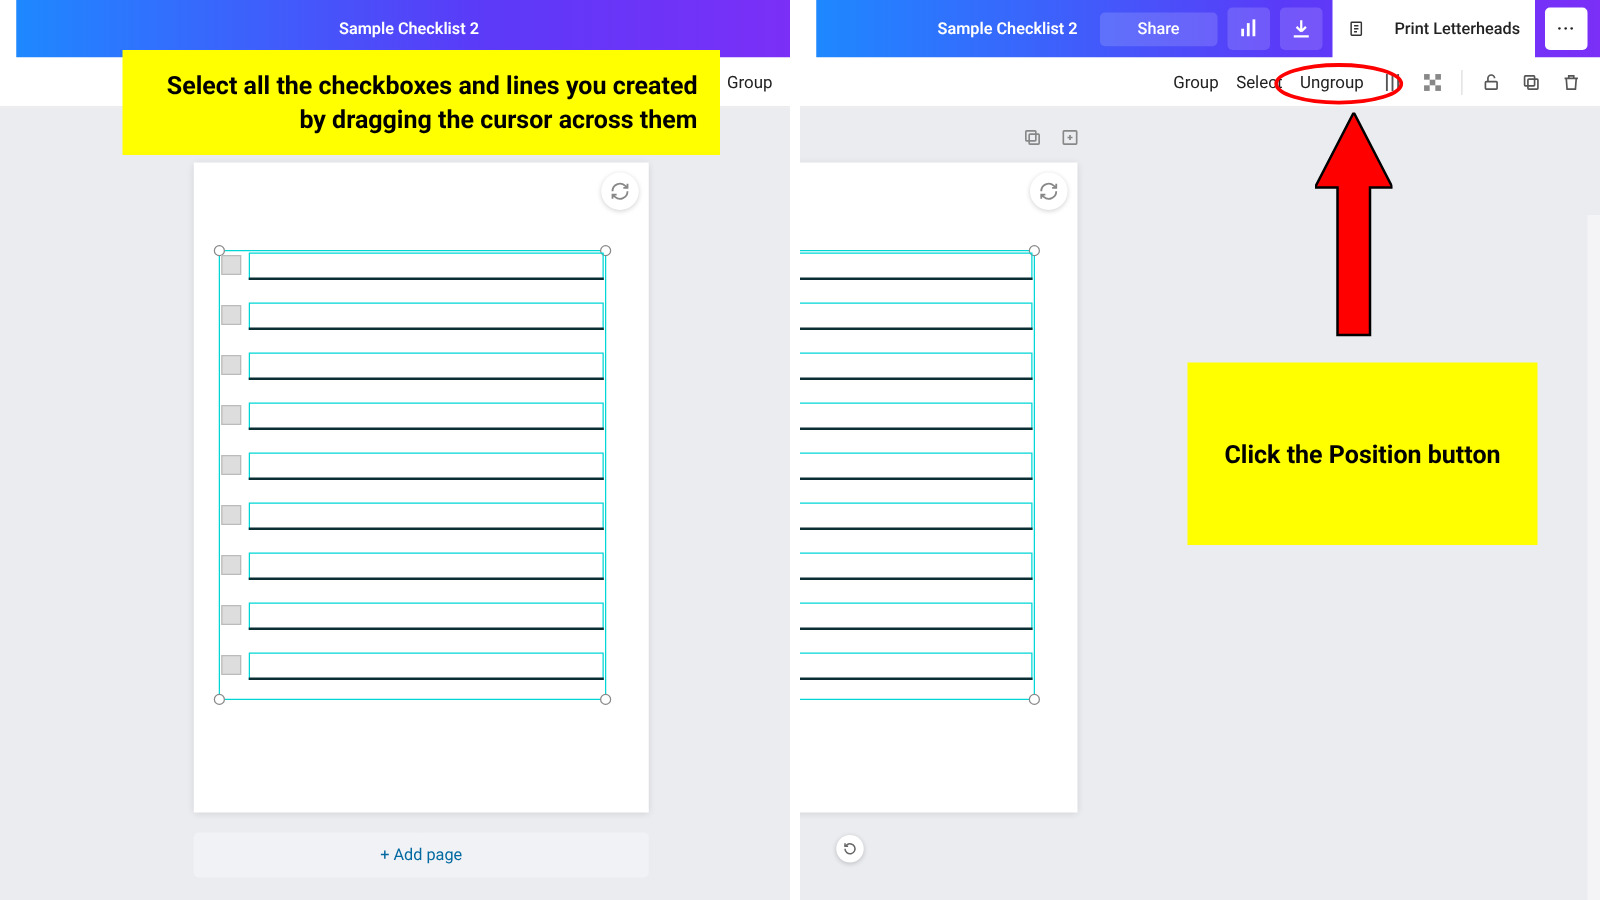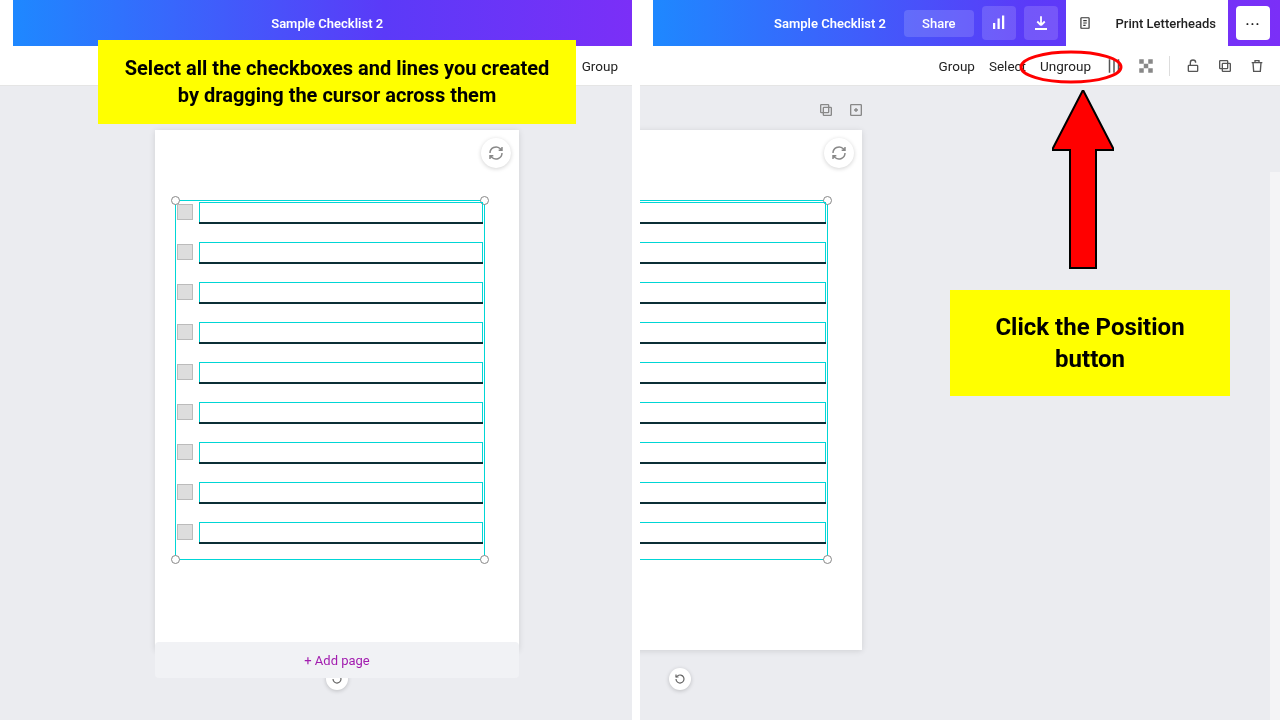--- a/index.html
+++ b/index.html
@@ -4,21 +4,21 @@
 <style>
   * { margin: 0; padding: 0; box-sizing: border-box; }
   body { font-family: -apple-system, BlinkMacSystemFont, "Segoe UI", Roboto, sans-serif; background: #fff; width: 1280px; height: 720px; overflow: hidden; position: relative; }
   .panel { position: absolute; top: 0; height: 720px; background: #fff; }
   .panel-left { left: 0; width: 632px; }
   .panel-right { left: 640px; width: 640px; }
   .gap { position: absolute; left: 632px; top: 0; width: 8px; height: 720px; background: #fff; }
   .topbar { height: 46px; background: linear-gradient(90deg, #1e88ff 0%, #5b3af8 60%, #7b2ff7 100%); display: flex; align-items: center; padding: 0 10px; gap: 8px; justify-content: flex-end; color: #fff; font-size: 13px; font-weight: 500; margin-left: 13px; }
   .doc-title { color: #fff; font-weight: 600; margin-right: auto; margin-left: auto; }
   .panel-left .topbar .doc-title { margin-left: 0; margin-right: 0; position: absolute; left: 50%; transform: translateX(-40%); }
-  .topbar .share-btn { background: rgba(255,255,255,0.15); padding: 6px 18px; border-radius: 4px; cursor: pointer; }
+  .topbar .share-btn { background: rgba(255,255,255,0.15); padding: 6px 30px; border-radius: 4px; cursor: pointer; }
   .topbar .icon-btn { width: 34px; height: 34px; background: rgba(255,255,255,0.15); border-radius: 4px; display: flex; align-items: center; justify-content: center; cursor: pointer; }
   .topbar .print-btn { background: #fff; color: #222; padding: 22px 12px; border-radius: 4px; display: flex; align-items: center; gap: 24px; cursor: pointer; font-weight: 500; }
   .topbar .more-btn { background: #fff; color: #222; width: 34px; height: 34px; border-radius: 4px; display: flex; align-items: center; justify-content: center; cursor: pointer; font-weight: 700; letter-spacing: 1px; }
   .contextbar { height: 40px; background: #fff; border-bottom: 1px solid #e5e5e5; display: flex; align-items: center; justify-content: flex-end; padding: 0 14px; gap: 18px; font-size: 13.5px; color: #222; }
   .contextbar .cb-item { cursor: pointer; }
   .contextbar .cb-sep { width: 1px; height: 20px; background: #ddd; }
   .cb-icon { width: 18px; height: 18px; display: inline-flex; align-items: center; justify-content: center; cursor: pointer; }
   .canvas-area { position: absolute; top: 86px; bottom: 0; left: 0; right: 0; background: #ebecf0; overflow: hidden; }
   .page { position: absolute; left: 155px; top: 44px; width: 364px; height: 520px; background: #fff; box-shadow: 0 1px 6px rgba(0,0,0,.12); }
   .panel-right .page { left: -142px; top: 44px; width: 364px; }
@@ -28,25 +28,25 @@
   .selection { position: absolute; left: 20px; top: 70px; width: 310px; height: 360px; border: 1px solid #00d6d6; }
   .sel-handle { position: absolute; width: 9px; height: 9px; background: #fff; border: 1px solid #888; border-radius: 50%; }
   .sh-tl { left: -5px; top: -5px; } .sh-tr { right: -5px; top: -5px; }
   .sh-bl { left: -5px; bottom: -5px; } .sh-br { right: -5px; bottom: -5px; }
   .checklist { position: absolute; left: 22px; top: 72px; width: 306px; }
   .row { position: relative; height: 22px; margin-bottom: 18px; }
   .row .cbx { position: absolute; left: 0; top: 2px; width: 16px; height: 16px; background: #ddd; border: 1px solid #bbb; }
   .row .line-box { position: absolute; left: 22px; right: 0; top: 0; height: 22px; border: 1.5px solid #00d6d6; }
   .row .underline { position: absolute; left: 22px; right: 0; bottom: 0; height: 2px; background: #0b2e35; }
   .rotate-handle { position: absolute; left: 50%; bottom: -40px; transform: translateX(-50%); width: 22px; height: 22px; border-radius: 50%; background: #fff; box-shadow: 0 1px 4px rgba(0,0,0,.2); display: flex; align-items: center; justify-content: center; font-size: 12px; color: #555; cursor: pointer; }
-  .add-page { position: absolute; left: 155px; top: 556px; width: 364px; height: 36px; background: #f1f2f5; border-radius: 4px; display: flex; align-items: center; justify-content: center; color: #a21caf; font-size: 13px; cursor: pointer; }
+  .add-page { position: absolute; left: 155px; top: 580px; width: 364px; height: 36px; background: #f1f2f5; border-radius: 4px; display: flex; align-items: center; justify-content: center; color: #0369a1; font-size: 13px; cursor: pointer; }
   .panel-right .add-page { left: -142px; width: 364px; }
-  .callout { position: absolute; background: #ffff00; color: #000; font-weight: 700; text-align: center; display: flex; align-items: center; justify-content: center; padding: 10px 18px; line-height: 1.35; font-size: 20px; }
+  .callout { position: absolute; background: #ffff00; color: #000; font-weight: 700; text-align: right; display: flex; align-items: center; justify-content: center; padding: 10px 18px; line-height: 1.35; font-size: 20px; }
   .callout-1 { left: 98px; top: 40px; width: 478px; height: 84px; z-index: 50; }
-  .callout-2 { left: 950px; top: 290px; width: 280px; height: 106px; font-size: 24px; z-index: 50; }
+  .callout-2 { left: 950px; top: 290px; width: 280px; height: 146px; font-size: 20px; z-index: 50; }
   .red-arrow { position: absolute; left: 1052px; top: 90px; width: 62px; height: 180px; z-index: 40; }
   .pos-circle { position: absolute; left: 1016px; top: 48px; width: 110px; height: 38px; z-index: 40; pointer-events: none; }
   .scrollbar-v { position: absolute; right: 0; top: 86px; width: 10px; bottom: 0; background: #f4f4f6; }
   .panel-right .contextbar { gap: 14px; }
 </style>
 </head>
 <body>
 
 <div class="callout callout-1">Select all the checkboxes and lines you created by dragging the cursor across them</div>
 <div class="callout callout-2">Click the Position button</div>

